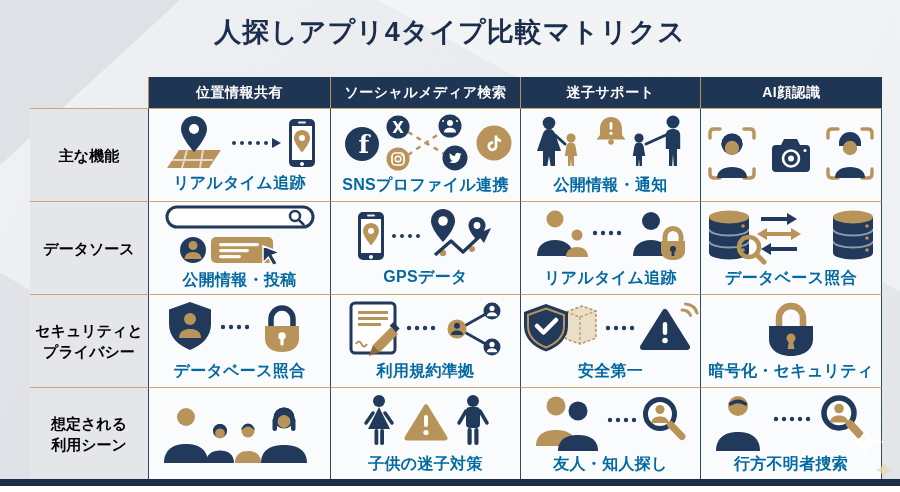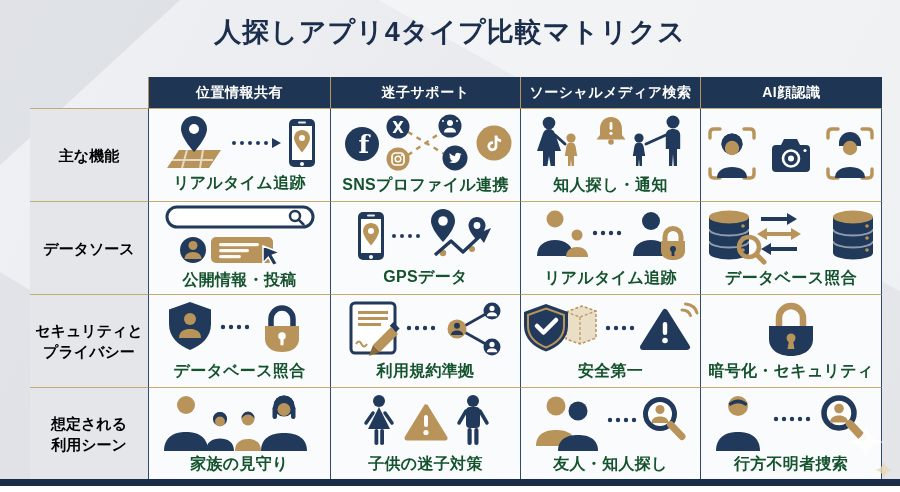--- a/index.html
+++ b/index.html
@@ -19,21 +19,21 @@
   .corner{background:transparent;}
   .hdr{background:#1e3553;color:#fff;display:flex;align-items:center;justify-content:center;
     font-size:14px;font-weight:700;border-left:1px solid #b8935a;letter-spacing:.5px;}
   .rlabel{background:#e4e6ea;display:flex;align-items:center;justify-content:center;text-align:center;
     font-size:15px;font-weight:700;color:#000000;border-top:1px solid #c5a970;
     white-space:pre-line;line-height:1.4;}
   .cell{background:#fafbfd;border-top:1px solid #c5a970;border-left:1px solid #33496c;
     display:flex;flex-direction:column;align-items:center;justify-content:center;gap:3px;overflow:hidden;}
   .c4{border-right:1px solid #33496c;}
   .bb{border-bottom:1px solid #c5a970;}
-  .cell-label{font-size:16px;font-weight:700;color:#14532d;letter-spacing:.3px;}
+  .cell-label{font-size:16px;font-weight:700;color:#0369a1;letter-spacing:.3px;}
   .icon-row{display:flex;align-items:center;justify-content:center;gap:7px;}
   .icon-col{display:flex;flex-direction:column;align-items:center;gap:4px;}
   .conn{display:flex;align-items:center;gap:4px;}
   .conn i{width:4px;height:4px;background:#21395a;border-radius:50%;}
   .conn .ah{width:0;height:0;border-left:9px solid #21395a;border-top:5.5px solid transparent;border-bottom:5.5px solid transparent;}
   .fn{fill:#21395a}.fg{fill:#b8935a}.fw{fill:#fff}.nf{fill:none}
   .sn{stroke:#21395a}.sg{stroke:#b8935a}.sw{stroke:#fff}
   .bottombar{position:absolute;left:0;bottom:0;width:100%;height:7px;background:#1b2c49;}
   .sparkle{position:absolute;}
   .sp1{right:16px;bottom:26px;width:36px;height:36px;opacity:.95;}
@@ -45,22 +45,22 @@
 <div class="stage">
   <div class="facet-tr"></div>
   <div class="facet-tl"></div>
   <div class="facet-bl"></div>
 
   <div class="title">人探しアプリ4タイプ比較マトリクス</div>
 
   <div class="matrix">
     <div class="corner"></div>
     <div class="hdr">位置情報共有</div>
+    <div class="hdr">ソーシャルメディア検索</div>
     <div class="hdr">迷子サポート</div>
-    <div class="hdr">ソーシャルメディア検索</div>
     <div class="hdr">AI顔認識</div>
 
     <div class="rlabel">主な機能</div>
 
     <div class="cell">
       <div class="icon-row">
         <svg width="62" height="54" viewBox="0 0 62 54">
           <polygon class="fg" points="4,52 16,34 58,34 46,52"></polygon>
           <path class="nf sw" stroke-width="2" opacity=".65" d="M24 34 L19 52 M40 34 L37 52 M9 44 H50"></path>
           <path class="fn" d="M31 0 C23.8 0 18 5.8 18 13 c0 9 13 23 13 23 s13-14 13-23 C44 5.8 38.2 0 31 0z"></path>
@@ -142,21 +142,21 @@
         <g>
           <circle class="fn" cx="112" cy="24" r="4.6"></circle>
           <path class="fn" d="M112 28.5 c-2.6 0-4 1.5-4.6 4 L105.8 42 h3.2 v10 h2.4 l.6-7 .6 7 H115 V42 h3.2 L116.6 32.5 c-.6-2.5-2-4-4.6-4z"></path>
         </g>
         <g>
           <circle class="fn" cx="146" cy="8" r="6.5"></circle>
           <path class="fn" d="M146 15 c-4.2 0-7.2 2-7.2 6 v14 h3.2 v17 h3.2 l.8-12 .8 12 h3.2 V35 h3.2 V21 c0-4-3-6-7.2-6z"></path>
           <path class="nf sn" stroke-width="3" stroke-linecap="round" d="M139 21 L119 30"></path>
         </g>
       </svg>
-      <div class="cell-label">知人探し・通知</div>
+      <div class="cell-label">公開情報・通知</div>
     </div>
 
     <div class="cell c4">
       <svg width="170" height="58" viewBox="0 0 170 58">
         <g>
           <path class="nf sg" stroke-width="3.4" stroke-linecap="round" d="M4 12 V7 q0-4 4-4 h6 M38 3 h6 q4 0 4 4 v5 M4 43 v5 q0 4 4 4 h6 M48 43 v5 q0 4-4 4 h-6"></path>
           <circle class="fn" cx="26" cy="18" r="10.5"></circle>
           <circle class="fg" cx="26" cy="22" r="7.2"></circle>
           <path class="fn" d="M15.5 18 a10.5 10.5 0 0 1 21 0 l0 2 q-4.5-6.5-10.5-6.5 t-10.5 6.5z"></path>
           <path class="fn" d="M11 52 c0-7.5 6.5-11 15-11 s15 3.5 15 11z"></path>
@@ -418,21 +418,20 @@
         </g>
         <g>
           <circle class="fn" cx="128" cy="13" r="10.5"></circle>
           <circle class="fg" cx="128" cy="16.5" r="6.5"></circle>
           <path class="fn" d="M117.5 13 a10.5 10.5 0 0 1 21 0 l0 2.5 q-4.5-6.5-10.5-6.5 t-10.5 6.5z"></path>
           <rect class="fn" x="116.5" y="13" width="4.5" height="13" rx="2.2"></rect>
           <rect class="fn" x="135" y="13" width="4.5" height="13" rx="2.2"></rect>
           <path class="fn" d="M105 58 c0-13 10-18 23-18 s23 5 23 18z"></path>
         </g>
       </svg>
-      <div class="cell-label">家族の見守り</div>
     </div>
 
     <div class="cell bb">
       <svg width="150" height="58" viewBox="0 0 150 58">
         <g>
           <circle class="fn" cx="28" cy="8" r="6"></circle>
           <polygon class="fn" points="28,14 17,36 39,36"></polygon>
           <line class="sn" x1="22" y1="20" x2="15" y2="30" stroke-width="3.5" stroke-linecap="round"></line>
           <line class="sn" x1="34" y1="20" x2="41" y2="30" stroke-width="3.5" stroke-linecap="round"></line>
           <rect class="fn" x="23.5" y="36" width="3.8" height="16" rx="1.8"></rect>

